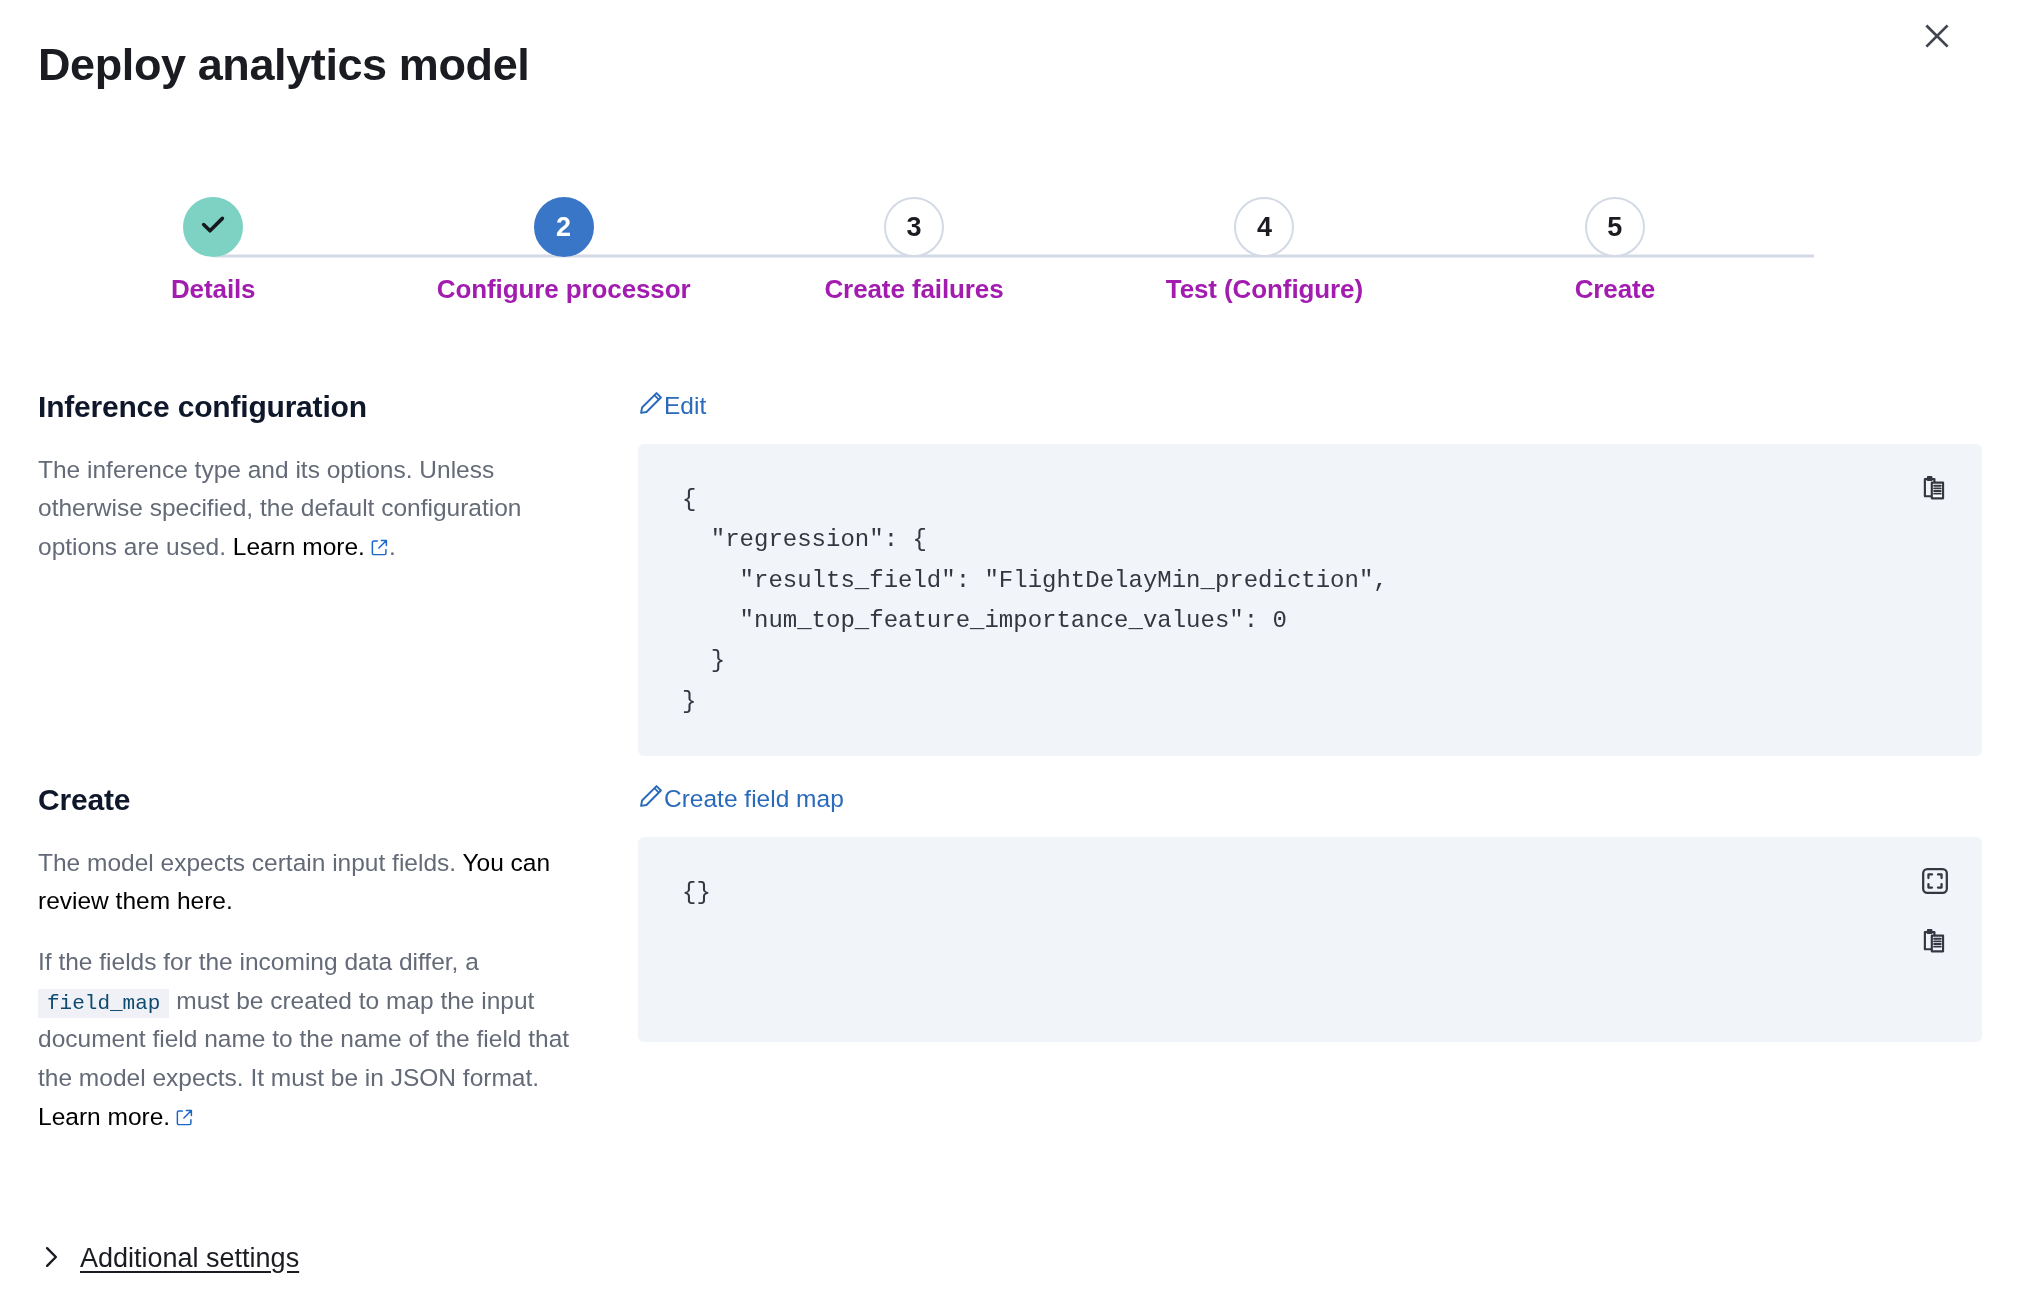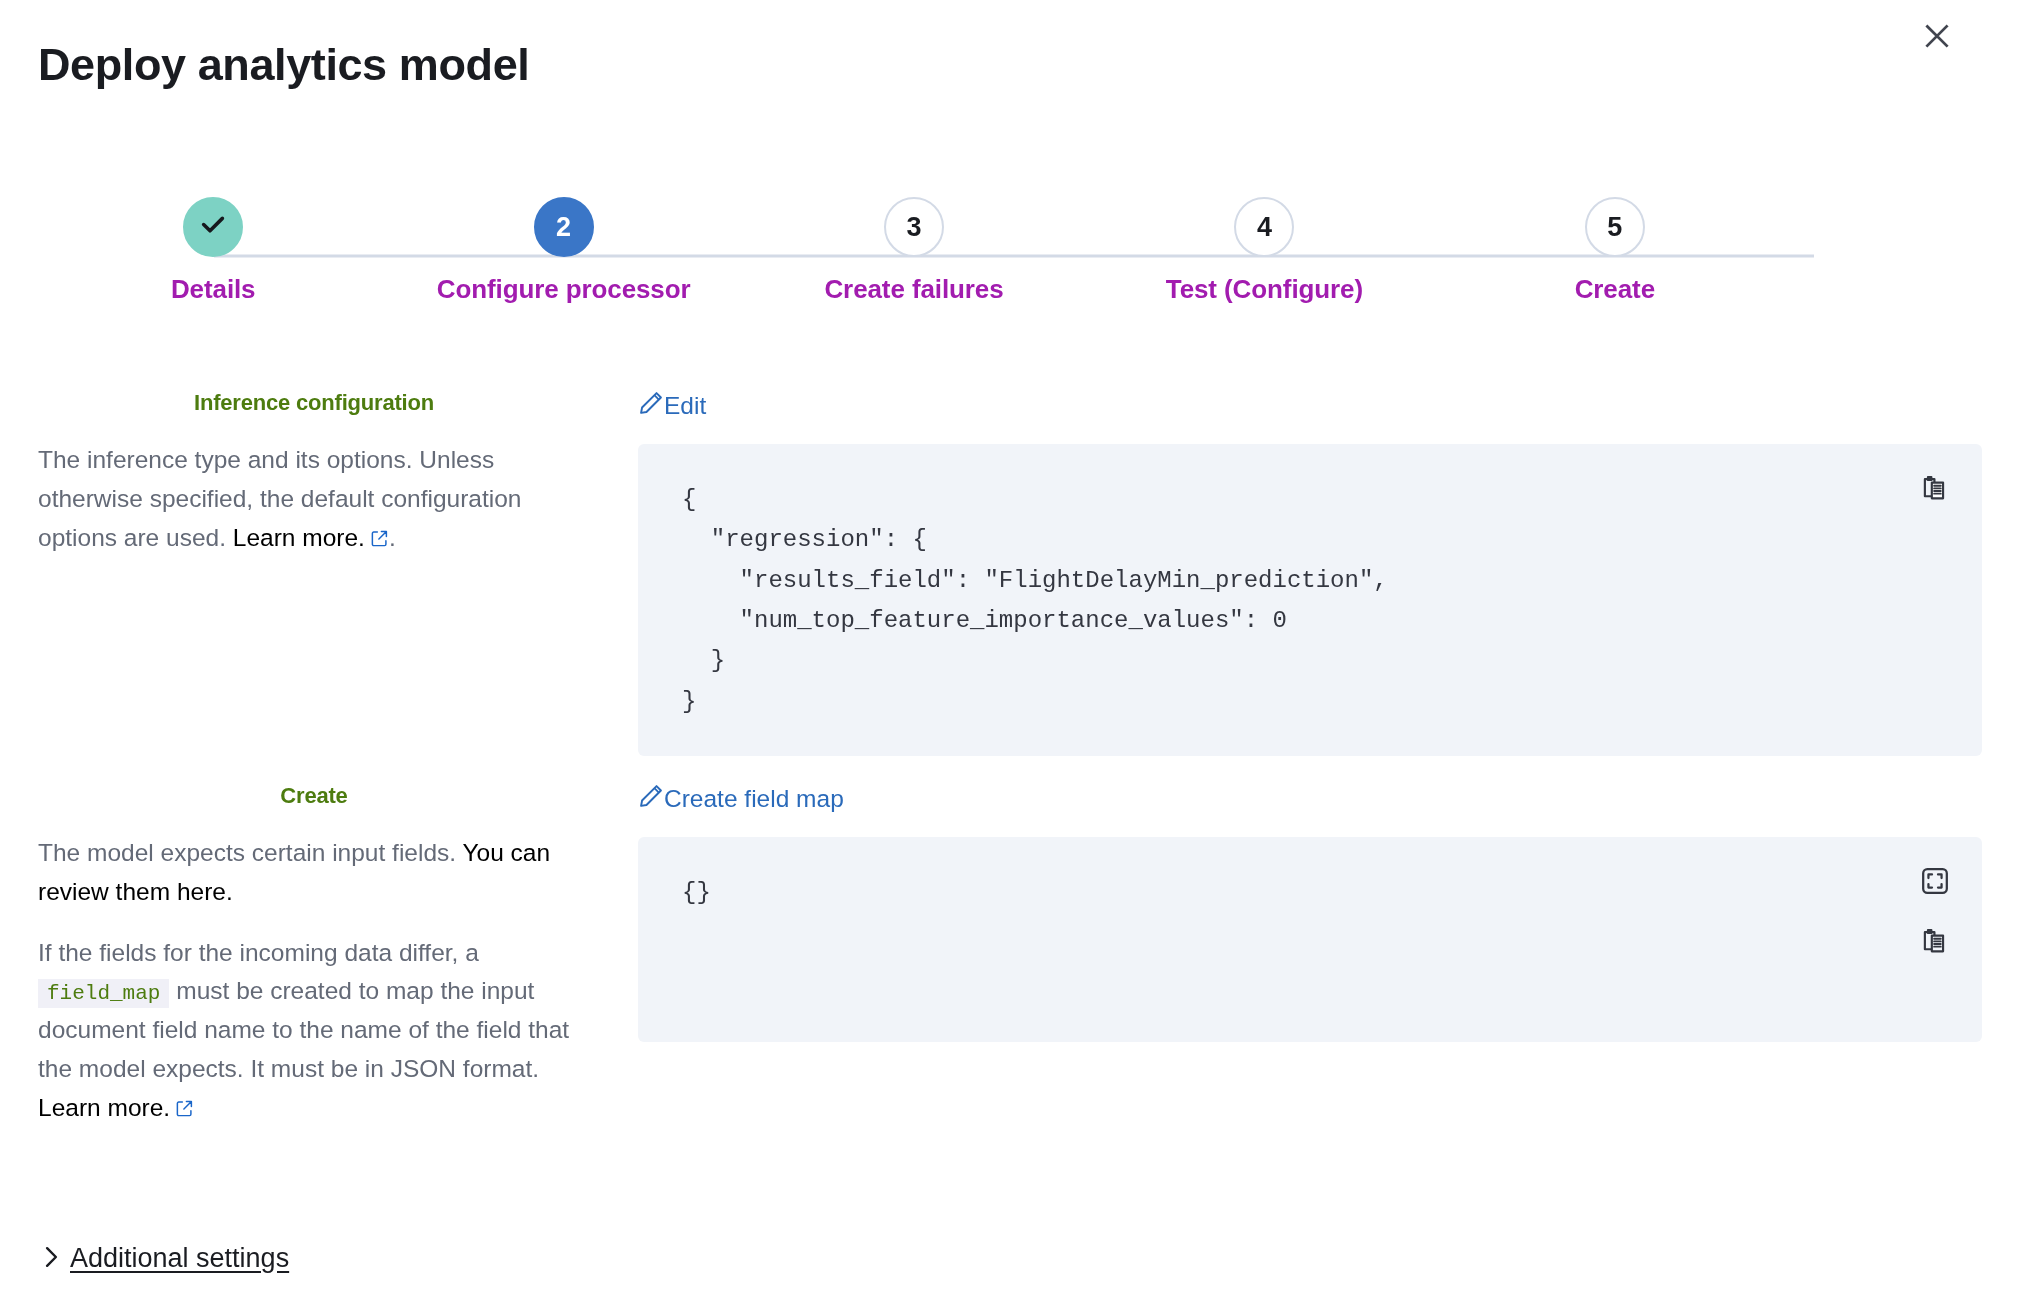--- a/index.html
+++ b/index.html
@@ -127,27 +127,26 @@
     display: flex;
   }
   .section-left {
     width: 600px;
     padding-right: 48px;
   }
   .section-right {
     flex: 1 1 auto;
   }
   .section-heading {
-    font-size: 22px;
+    font-size: 30px;
     font-weight: 700;
-    color: #4d7c0f;
+    color: #0f172a;
     letter-spacing: -0.2px;
     margin-bottom: 26px;
     line-height: 1.15;
-    text-align: center;
   }
   .section-desc {
     font-size: 24.5px;
     line-height: 1.58;
     color: #646a77;
     margin-bottom: 22px;
   }
   .section-desc:last-child { margin-bottom: 0; }
 
   a.link {
@@ -159,21 +158,21 @@
   .ext-icon {
     display: inline-block;
     vertical-align: -2px;
     margin-left: 5px;
   }
 
   code.inline-code {
     font-family: "Liberation Mono", monospace;
     font-size: 21px;
     background: #f0f0f7;
-    color: #4d7c0f;
+    color: #0c4a6e;
     padding: 3px 9px;
     border-radius: 0;
     white-space: nowrap;
   }
 
   
   .action-link {
     display: inline-flex;
     align-items: center;
     color: #2a6aba;
@@ -222,21 +221,21 @@
     height: 34px;
   }
 
   
   .accordion {
     position: absolute;
     left: 38px;
     top: 1243px;
     display: flex;
     align-items: center;
-    gap: 6px;
+    gap: 16px;
     cursor: pointer;
   }
   .accordion .chev { flex: 0 0 auto; display: block; }
   .accordion-label {
     font-size: 27px;
     color: #1a1c21;
     text-decoration: underline;
     text-underline-offset: 4px;
   }
 </style>

